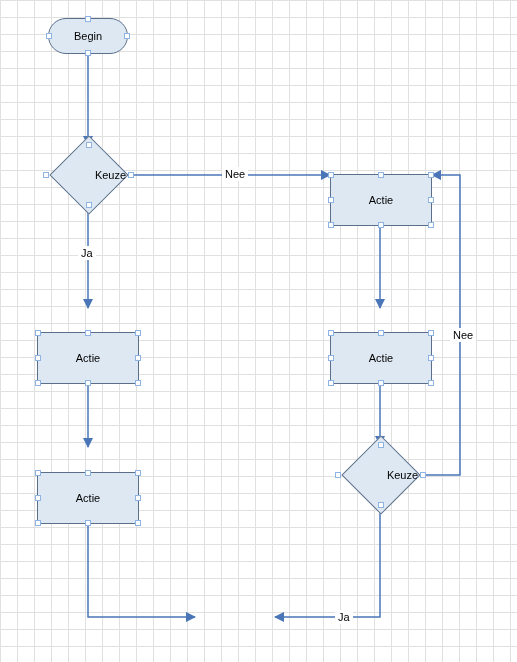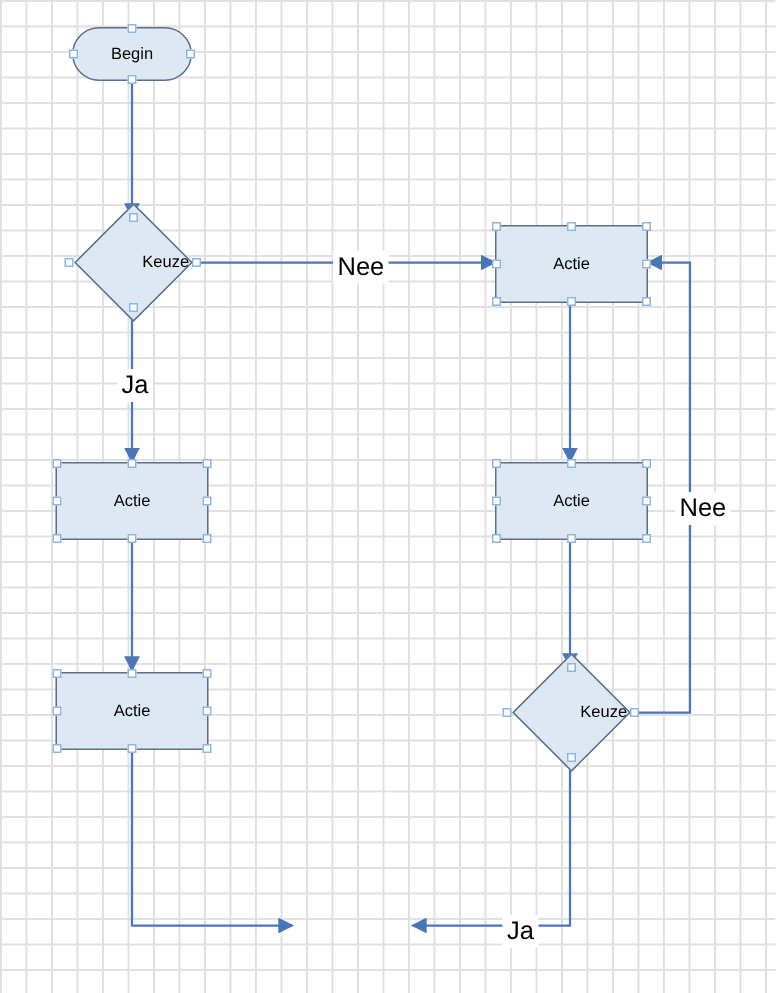--- a/index.html
+++ b/index.html
@@ -32,20 +32,21 @@
     box-sizing: border-box;
   }
   .terminator {
     width: 80px;
     height: 36px;
     border-radius: 18px;
   }
   .process {
     width: 102px;
     height: 52px;
+    margin-top: 24px;
   }
   .decision {
     width: 85px;
     height: 60px;
     background: none;
     border: none;
   }
   .diamond {
     position: absolute;
     left: 50%; top: 50%;
@@ -84,21 +85,21 @@
   }
   .edge-line {
     stroke: #4a76b8;
     stroke-width: 1.5;
     fill: none;
   }
   .edge-label {
     position: absolute;
     background: #ffffff;
     padding: 1px 3px;
-    font-size: 17px;
+    font-size: 11px;
     color: #000;
   }
 </style>
 </head>
 <body>
 
 <div class="canvas">
 
   <svg class="connectors">
     <defs>

